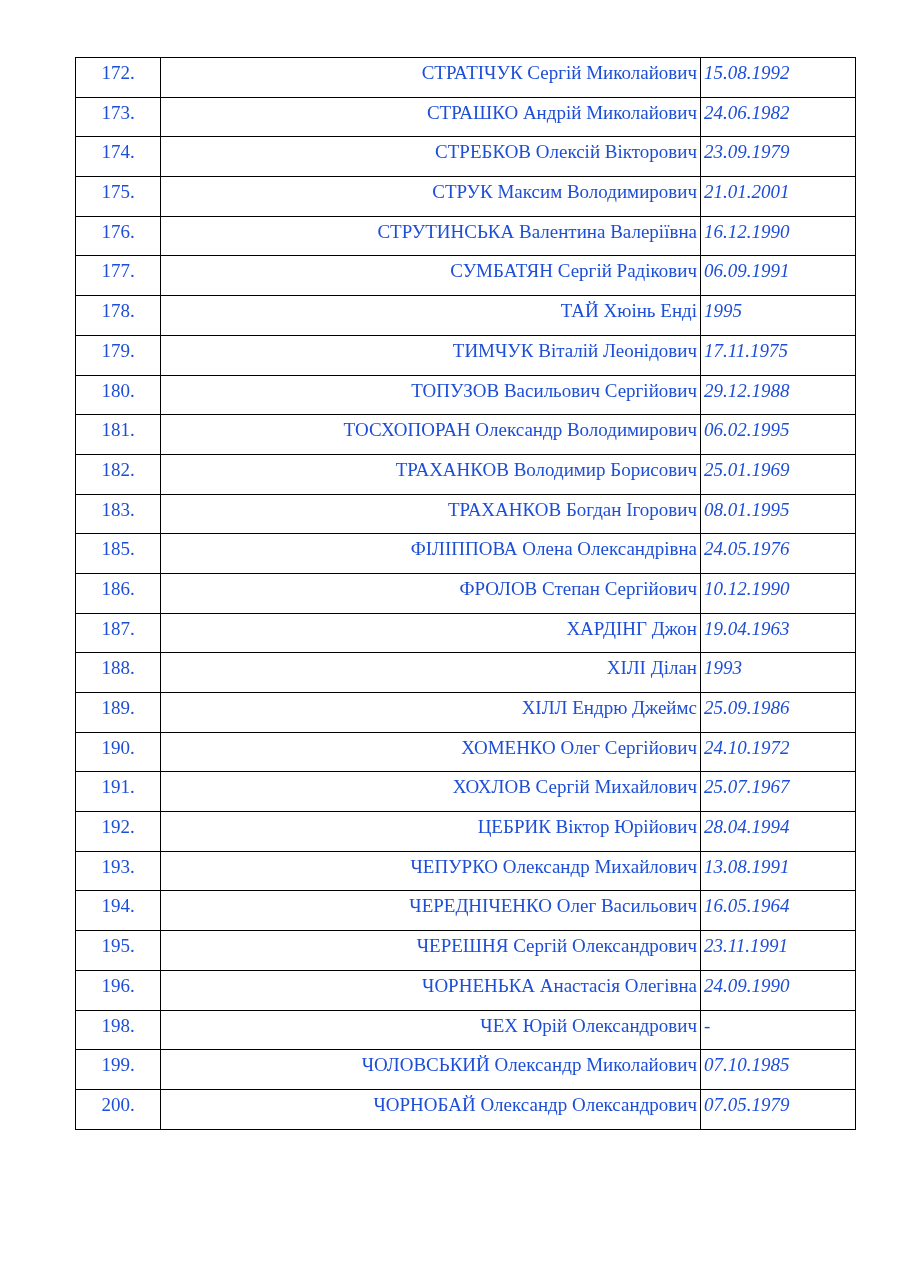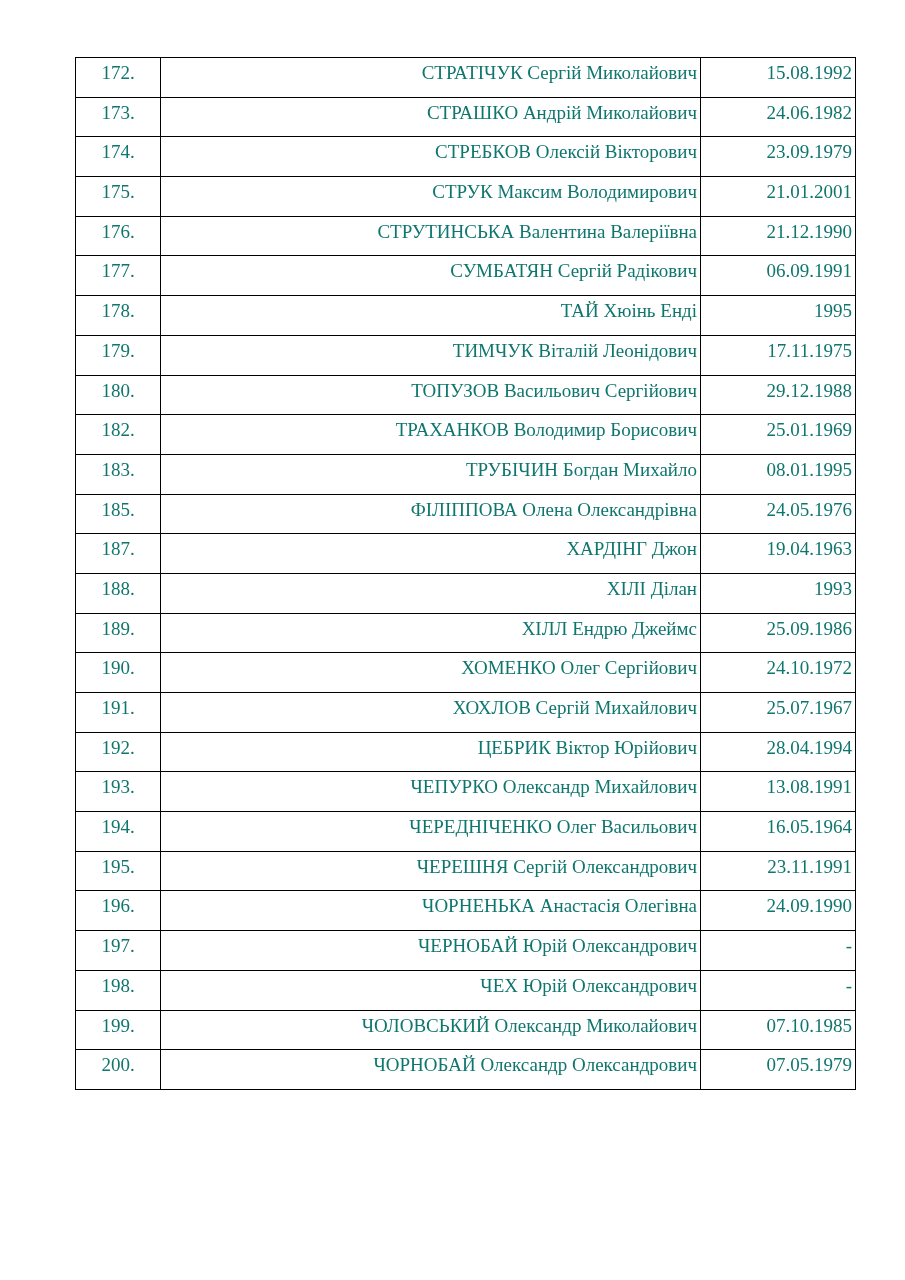--- a/index.html
+++ b/index.html
@@ -6,21 +6,21 @@
     margin: 0;
     padding: 0;
     background: #ffffff;
   }
   .page {
     position: relative;
     width: 905px;
     height: 1280px;
     background: #ffffff;
     font-family: "Liberation Serif", "DejaVu Serif", serif;
-    color: #0f766e;
+    color: #1d4ed8;
     overflow: hidden;
   }
   table.roster {
     position: absolute;
     left: 75px;
     top: 57px;
     width: 780px;
     border-collapse: collapse;
     table-layout: fixed;
   }
@@ -30,21 +30,21 @@
     box-sizing: border-box;
     font-size: 19px;
     line-height: 1.18;
     vertical-align: top;
     padding: 4px 3px 0 3px;
     white-space: nowrap;
     overflow: hidden;
   }
   td.c-num  { text-align: center; }
   td.c-name { text-align: right; padding-left: 10px; }
-  td.c-date { text-align: right; }
+  td.c-date { text-align: left; font-style: italic; }
 </style>
 </head>
 <body>
 
 <div class="page">
   <table class="roster">
     <colgroup>
       <col style="width:85px">
       <col style="width:540px">
       <col style="width:155px">
@@ -70,21 +70,21 @@
 
   <tr>
     <td class="c-num">175.</td>
     <td class="c-name">СТРУК Максим Володимирович</td>
     <td class="c-date">21.01.2001</td>
   </tr>
 
   <tr>
     <td class="c-num">176.</td>
     <td class="c-name">СТРУТИНСЬКА Валентина Валеріївна</td>
-    <td class="c-date">21.12.1990</td>
+    <td class="c-date">16.12.1990</td>
   </tr>
 
   <tr>
     <td class="c-num">177.</td>
     <td class="c-name">СУМБАТЯН Сергій Радікович</td>
     <td class="c-date">06.09.1991</td>
   </tr>
 
   <tr>
     <td class="c-num">178.</td>
@@ -97,40 +97,50 @@
     <td class="c-name">ТИМЧУК Віталій Леонідович</td>
     <td class="c-date">17.11.1975</td>
   </tr>
 
   <tr>
     <td class="c-num">180.</td>
     <td class="c-name">ТОПУЗОВ Васильович Сергійович</td>
     <td class="c-date">29.12.1988</td>
   </tr>
 
+  <tr>
+    <td class="c-num">181.</td>
+    <td class="c-name">ТОСХОПОРАН Олександр Володимирович</td>
+    <td class="c-date">06.02.1995</td>
+  </tr>
 
   <tr>
     <td class="c-num">182.</td>
     <td class="c-name">ТРАХАНКОВ Володимир Борисович</td>
     <td class="c-date">25.01.1969</td>
   </tr>
 
   <tr>
     <td class="c-num">183.</td>
-    <td class="c-name">ТРУБІЧИН Богдан Михайло</td>
+    <td class="c-name">ТРАХАНКОВ Богдан Ігорович</td>
     <td class="c-date">08.01.1995</td>
   </tr>
 
 
   <tr>
     <td class="c-num">185.</td>
     <td class="c-name">ФІЛІППОВА Олена Олександрівна</td>
     <td class="c-date">24.05.1976</td>
   </tr>
 
+  <tr>
+    <td class="c-num">186.</td>
+    <td class="c-name">ФРОЛОВ Степан Сергійович</td>
+    <td class="c-date">10.12.1990</td>
+  </tr>
 
   <tr>
     <td class="c-num">187.</td>
     <td class="c-name">ХАРДІНГ Джон</td>
     <td class="c-date">19.04.1963</td>
   </tr>
 
   <tr>
     <td class="c-num">188.</td>
     <td class="c-name">ХІЛІ Ділан</td>
@@ -178,25 +188,20 @@
     <td class="c-name">ЧЕРЕШНЯ Сергій Олександрович</td>
     <td class="c-date">23.11.1991</td>
   </tr>
 
   <tr>
     <td class="c-num">196.</td>
     <td class="c-name">ЧОРНЕНЬКА Анастасія Олегівна</td>
     <td class="c-date">24.09.1990</td>
   </tr>
 
-  <tr>
-    <td class="c-num">197.</td>
-    <td class="c-name">ЧЕРНОБАЙ Юрій Олександрович</td>
-    <td class="c-date">-</td>
-  </tr>
 
   <tr>
     <td class="c-num">198.</td>
     <td class="c-name">ЧЕХ Юрій Олександрович</td>
     <td class="c-date">-</td>
   </tr>
 
   <tr>
     <td class="c-num">199.</td>
     <td class="c-name">ЧОЛОВСЬКИЙ Олександр Миколайович</td>

